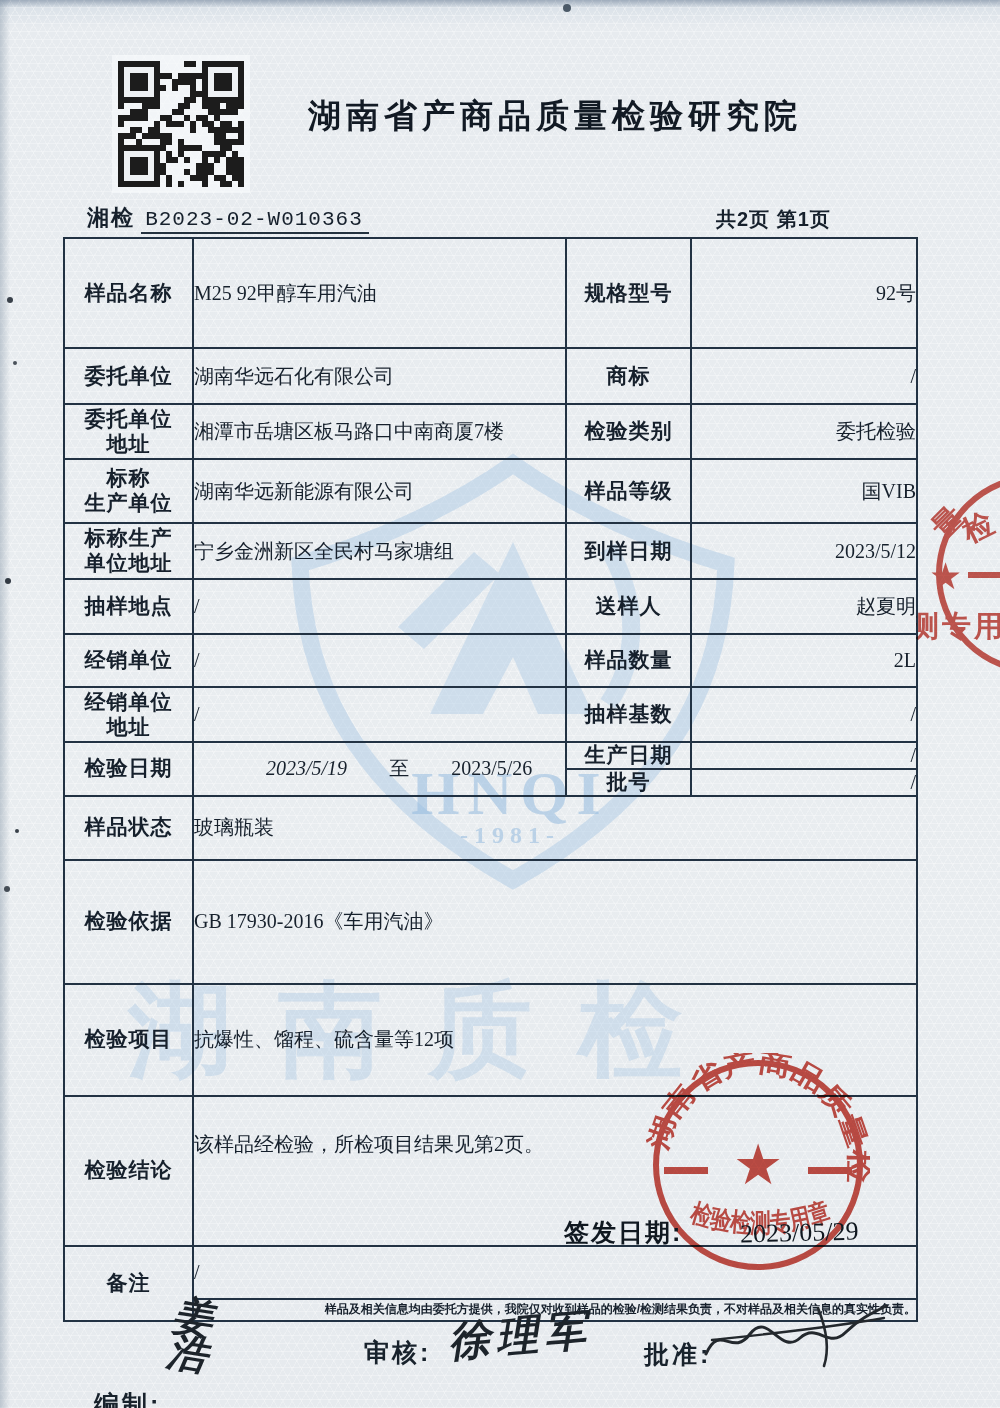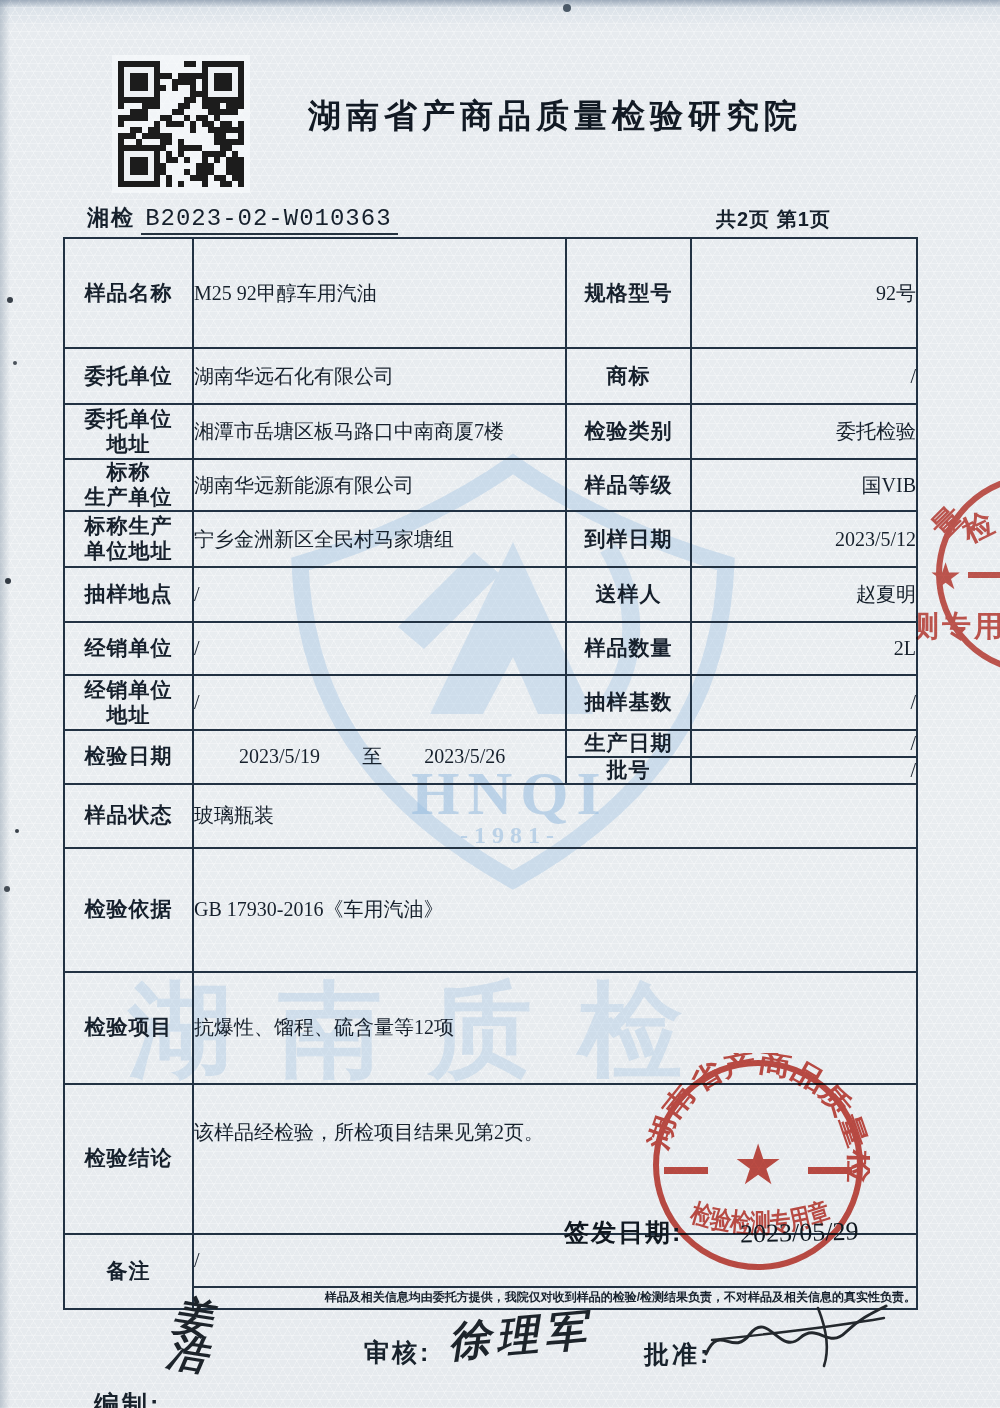--- a/index.html
+++ b/index.html
@@ -33,32 +33,32 @@
     color:rgba(158,192,226,.34);white-space:nowrap;}
 
   
   .qr{position:absolute;left:112px;top:55px;width:138px;height:138px;background:rgba(248,250,252,.65);padding:0;}
   .org-title{position:absolute;left:115px;top:94px;width:880px;text-align:center;
     font-family:"Liberation Serif",serif;font-weight:bold;font-size:33px;letter-spacing:5px;color:#121a24;}
   .doc-title{position:absolute;left:115px;top:166px;width:880px;text-align:center;
     font-family:"Liberation Serif",serif;font-weight:bold;font-size:31px;letter-spacing:14px;text-indent:14px;color:#121a24;}
   .report-line{position:absolute;left:87px;top:203px;font-size:22px;}
   .report-label{font-weight:bold;letter-spacing:2px;}
-  .report-no{font-family:"Liberation Mono",monospace;font-size:24px;letter-spacing:1px;
+  .report-no{font-family:"Liberation Mono",monospace;font-size:21px;letter-spacing:1px;
     border-bottom:2px solid #24323f;padding:0 6px 1px 4px;}
   .pagination{position:absolute;left:716px;top:206px;width:200px;font-size:20px;font-weight:bold;letter-spacing:1px;}
 
   
   table.report{position:absolute;left:63px;top:237px;width:853px;border-collapse:collapse;table-layout:fixed;}
   table.report td{border:2px solid #223243;padding:0;vertical-align:middle;overflow:hidden;}
   td.lbl{font-weight:bold;text-align:center;font-size:21px;line-height:1.18;white-space:pre-line;letter-spacing:1px;}
   td.val{font-family:"Liberation Serif",serif;font-size:20px;padding:0 6px 0 11px;text-align:left;}
   td.val.c{text-align:right;padding:0;}
   td.val.top{vertical-align:top;padding-top:34px;}
-  .insp-from{padding-left:45px;}
+  .insp-from{padding-left:72px;font-style:italic;}
   .insp-sep{margin:0 42px;}
   td.disclaimer{font-size:12px;font-weight:bold;padding:2px 6px;line-height:1.2;letter-spacing:0;text-align:right;}
 
   
   .issue-line{position:absolute;left:564px;top:1178px;z-index:6;display:flex;align-items:baseline;}
   .issue-label{font-weight:bold;font-size:25px;letter-spacing:2px;color:#101820;margin-top:38px;}
   .issue-value{font-family:"Liberation Serif",serif;font-size:26px;margin-left:58px;color:#101820;
     transform:rotate(-1.5deg);}
 
   
@@ -280,21 +280,21 @@
       <td class="lbl">商标</td>
       <td class="val c">/</td>
     </tr>
     <tr style="height:55px">
       <td class="lbl">委托单位
 地址</td>
       <td class="val">湘潭市岳塘区板马路口中南商厦7楼</td>
       <td class="lbl">检验类别</td>
       <td class="val c">委托检验</td>
     </tr>
-    <tr style="height:52px">
+    <tr style="height:64px">
       <td class="lbl">标称
 生产单位</td>
       <td class="val">湖南华远新能源有限公司</td>
       <td class="lbl">样品等级</td>
       <td class="val c">国VIB</td>
     </tr>
     <tr style="height:56px">
       <td class="lbl">标称生产
 单位地址</td>
       <td class="val">宁乡金洲新区全民村马家塘组</td>

